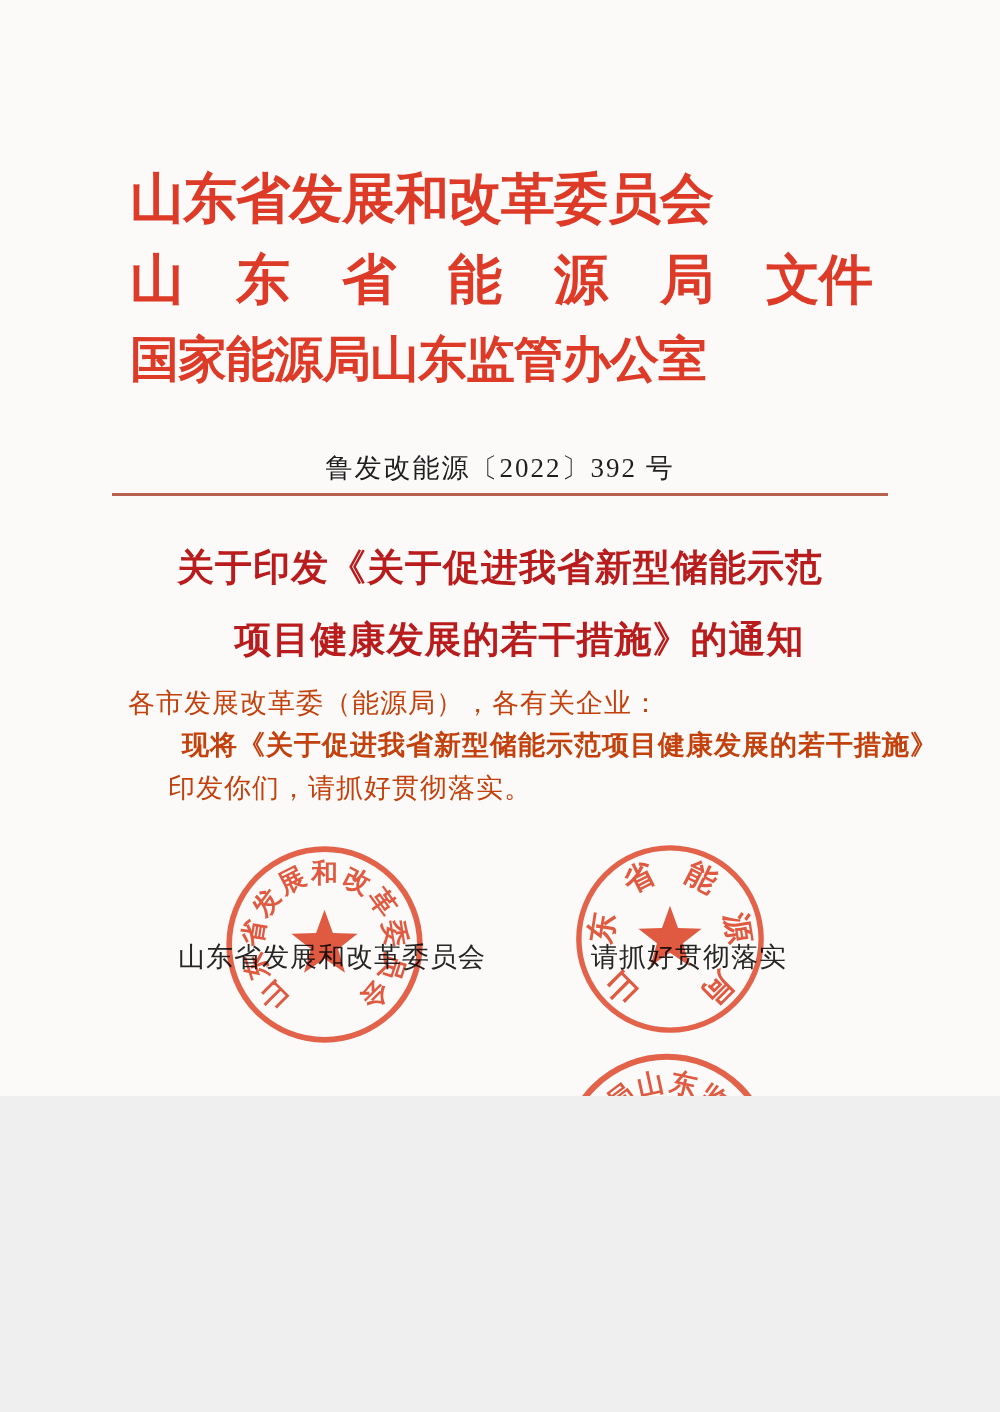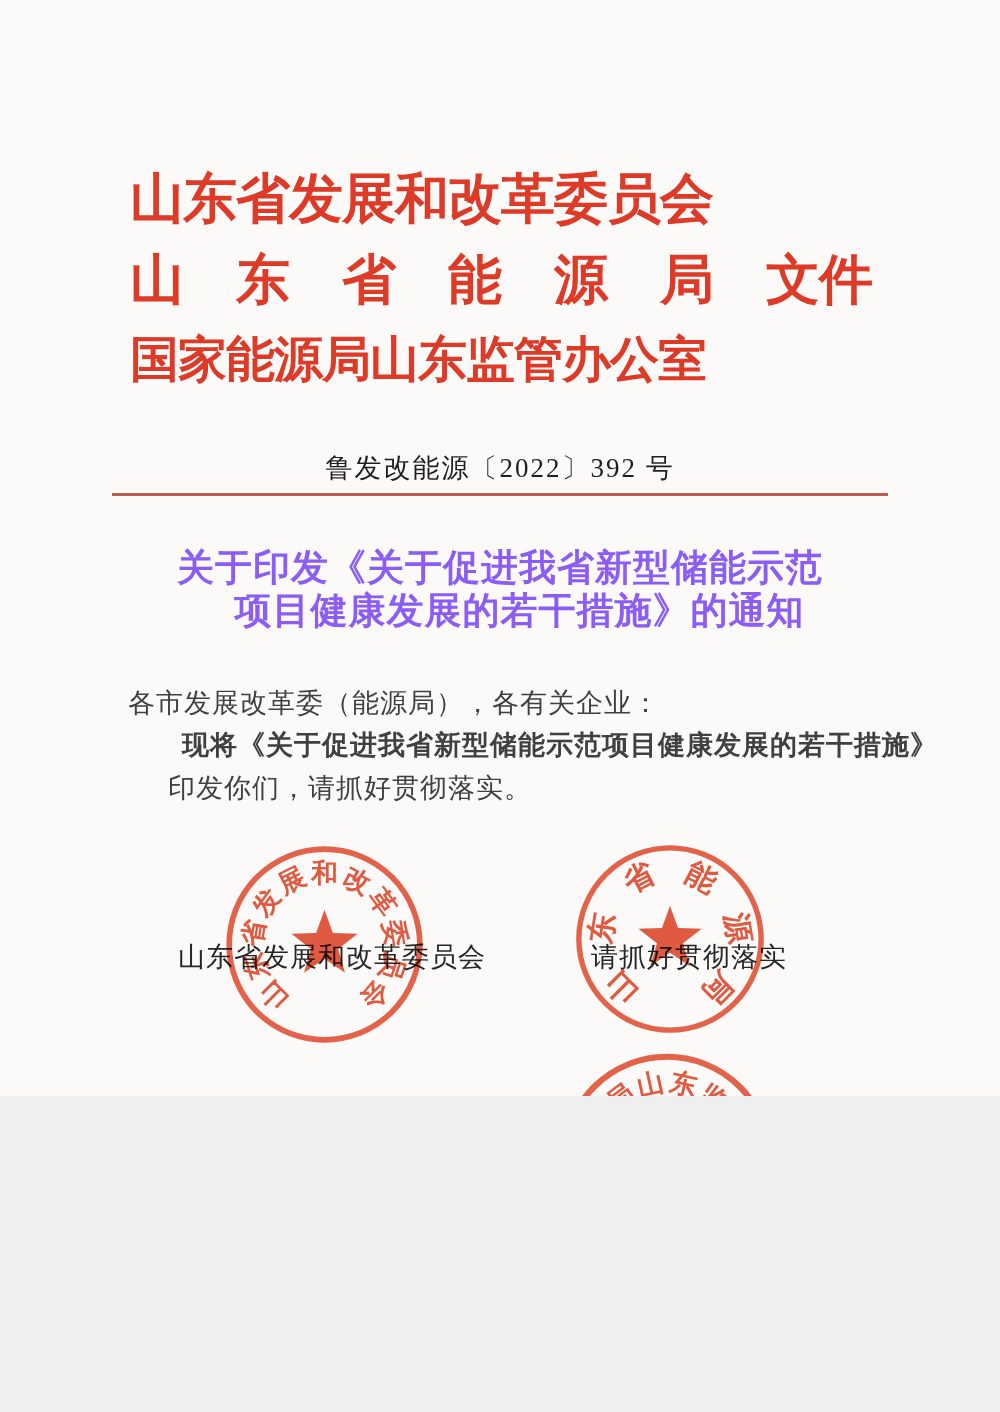--- a/index.html
+++ b/index.html
@@ -42,29 +42,29 @@
   
   .divider{
     position:absolute;left:112px;top:493px;
     width:776px;height:3px;
     background:var(--rule);
   }
   
   .title{
     position:absolute;left:0;right:0;
     text-align:center;
-    font-size:37px;font-weight:bold;color:#8b5cf6;
+    font-size:37px;font-weight:bold;color:#b91c1c;
     line-height:1;letter-spacing:1px;
   }
   .t1{top:549px;}
-  .t2{top:592px;margin-left:39px;}
+  .t2{top:621px;margin-left:39px;}
   
   .body-line{
     position:absolute;
-    font-size:27px;color:#404040;
+    font-size:27px;color:#c2410c;
     line-height:1;letter-spacing:1px;
     white-space:nowrap;
   }
   .salutation{left:128px;top:690px;}
   .bl2{left:182px;top:732px;font-weight:bold;}
   .bl3{left:128px;top:775px;margin-left:40px;}
   
   .sig{
     position:absolute;
     font-size:27px;color:#262626;

